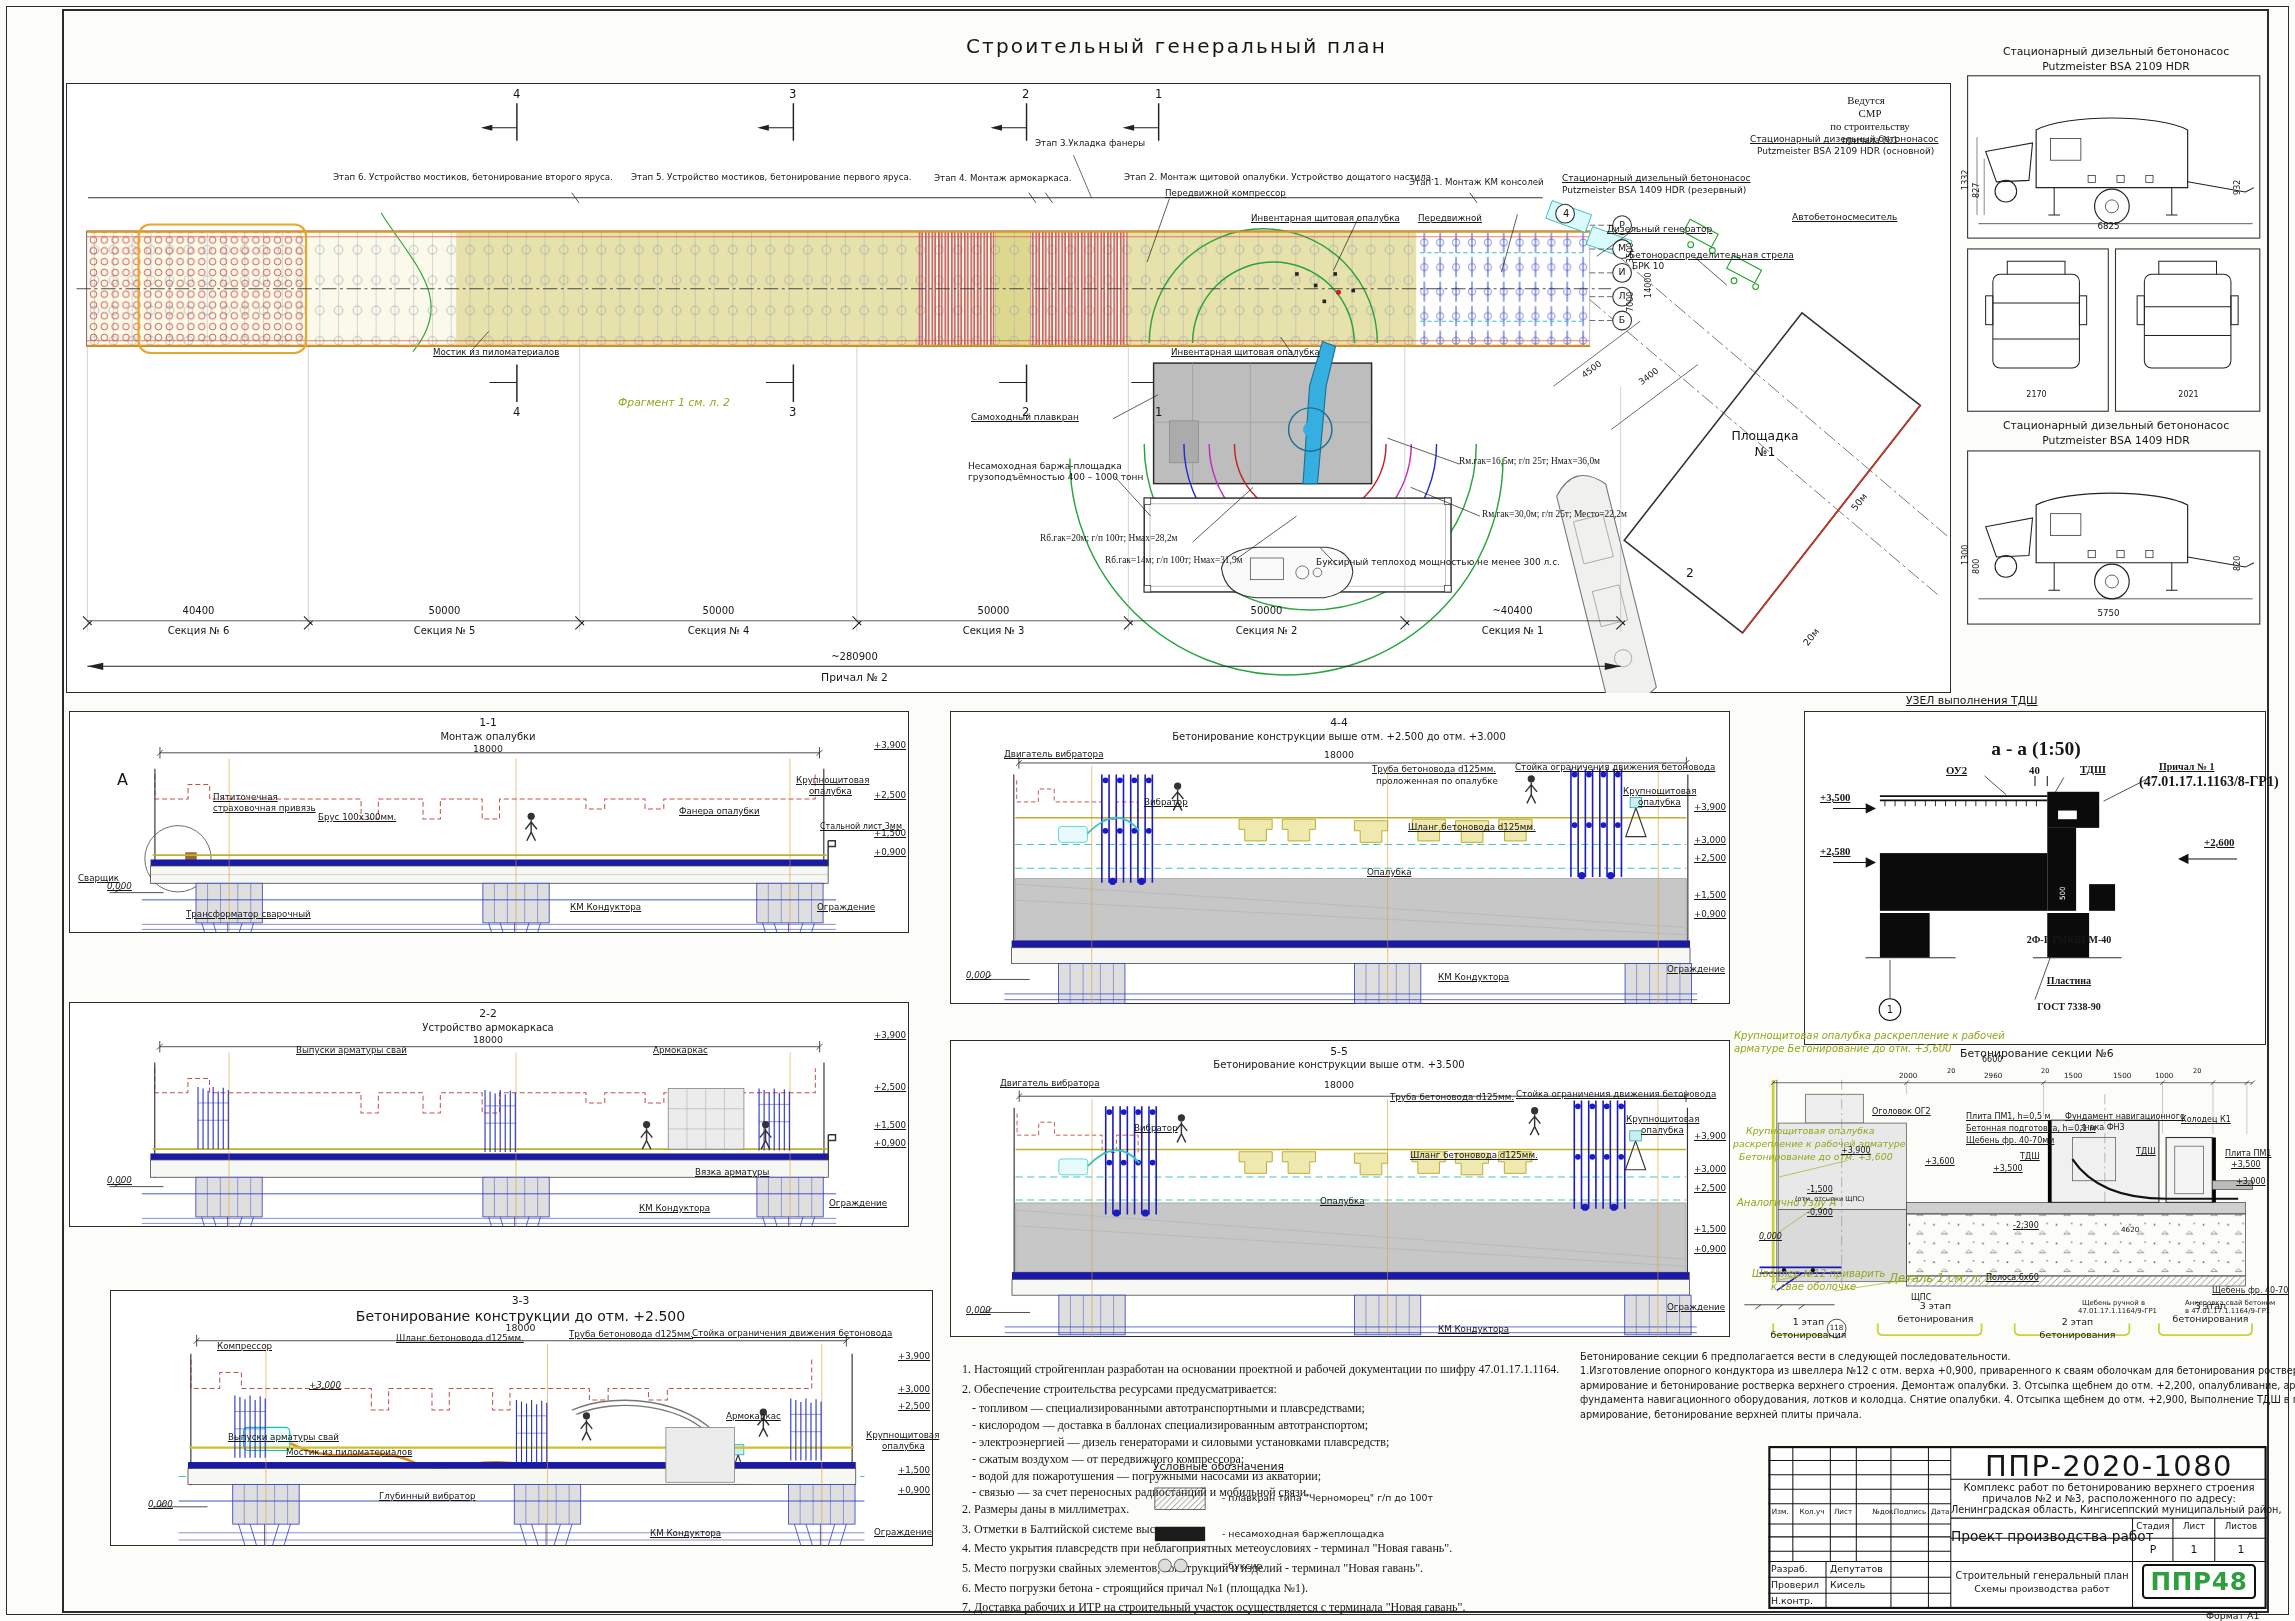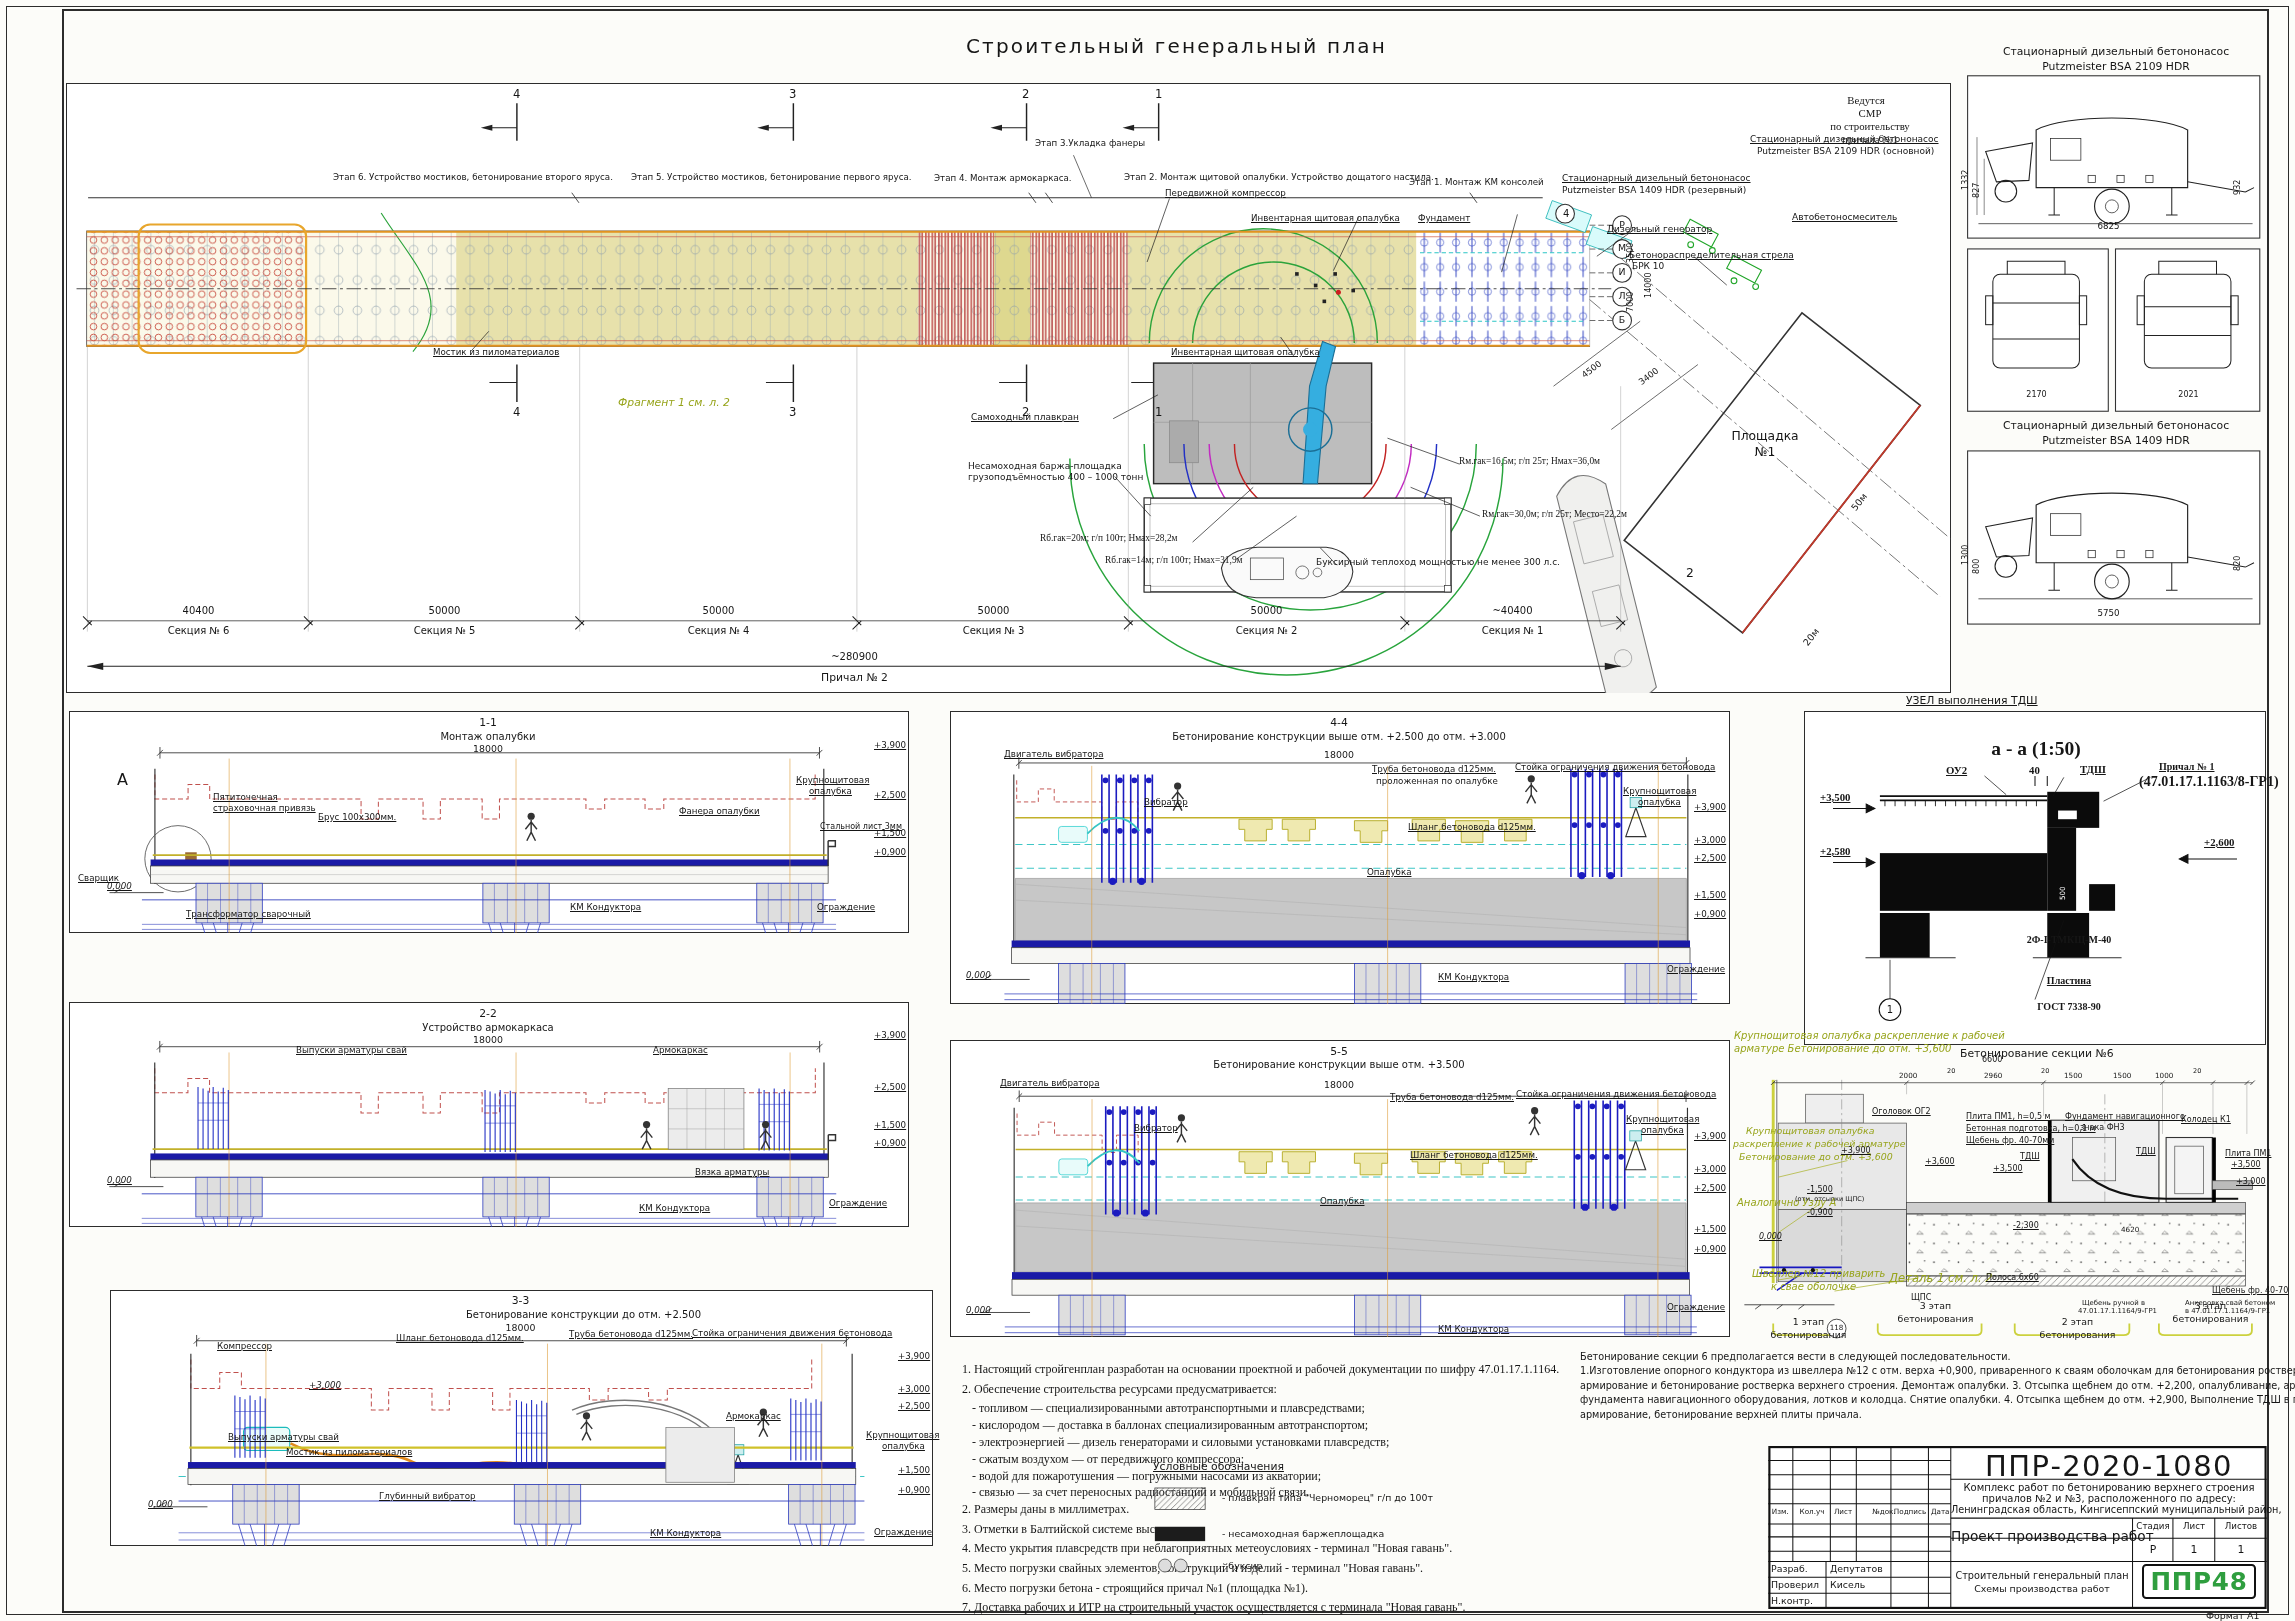--- a/index.html
+++ b/index.html
@@ -222,21 +222,21 @@
 <div class="lbl" style="left:789px;top:88px;font-size:11.6px">3</div>
 <div class="lbl" style="left:1022px;top:88px;font-size:11.6px">2</div>
 <div class="lbl" style="left:1155px;top:88px;font-size:11.6px">1</div>
 <div class="lbl" style="left:513px;top:406px;font-size:11.6px">4</div>
 <div class="lbl" style="left:789px;top:406px;font-size:11.6px">3</div>
 <div class="lbl" style="left:1022px;top:406px;font-size:11.6px">2</div>
 <div class="lbl" style="left:1155px;top:406px;font-size:11.6px">1</div>
 
 <div class="lbl u" style="left:1165px;top:189px;font-size:8.7px">Передвижной компрессор</div>
 <div class="lbl u" style="left:1251px;top:214px;font-size:8.7px">Инвентарная щитовая опалубка</div>
-<div class="lbl u" style="left:1418px;top:214px;font-size:8.7px">Фундамент</div>
+<div class="lbl u" style="left:1418px;top:214px;font-size:8.7px">Передвижной</div>
 <div class="lbl u" style="left:1171px;top:348px;font-size:8.7px">Инвентарная щитовая опалубка</div>
 <div class="lbl u" style="left:433px;top:348px;font-size:8.7px">Мостик из пиломатериалов</div>
 <div class="lbl g" style="left:618px;top:397px;font-size:10.8px">Фрагмент 1 см. л. 2</div>
 <div class="lbl srf c" style="left:1794px;top:94px;width:144px;font-size:10.8px">Ведутся</div>
 <div class="lbl srf c" style="left:1798px;top:107px;width:144px;font-size:10.8px">СМР</div>
 <div class="lbl srf c" style="left:1798px;top:120px;width:144px;font-size:10.8px">по строительству</div>
 <div class="lbl srf c" style="left:1798px;top:133px;width:144px;font-size:10.8px">причала №1</div>
 <div class="lbl u" style="left:1562px;top:173px;font-size:9px">Стационарный дизельный бетононасос</div>
 <div class="lbl" style="left:1562px;top:185px;font-size:9px">Putzmeister BSA 1409 HDR (резервный)</div>
 <div class="lbl u" style="left:1750px;top:134px;font-size:9px">Стационарный дизельный бетононасос</div>
@@ -404,21 +404,21 @@
 <div class="lbl u" style="left:829px;top:1199px;font-size:8.7px">Ограждение</div>
 <div class="lbl u" style="left:874px;top:1031px;font-size:8.7px">+3,900</div>
 <div class="lbl u" style="left:874px;top:1083px;font-size:8.7px">+2,500</div>
 <div class="lbl u" style="left:874px;top:1121px;font-size:8.7px">+1,500</div>
 <div class="lbl u" style="left:874px;top:1139px;font-size:8.7px">+0,900</div>
 <div class="lbl u" style="left:107px;top:1176px;font-size:8.7px;font-style:italic">0,000</div>
 
 
 <div class="b" style="left:110px;top:1290px;width:823px;height:256px;border-width:1.1px"></div>
 <div class="lbl c" style="left:110px;top:1295px;width:821px;font-size:10.8px">3-3</div>
-<div class="lbl c" style="left:110px;top:1309px;width:947px;font-size:10px">Бетонирование конструкции до отм. +2.500</div>
+<div class="lbl c" style="left:110px;top:1309px;width:821px;font-size:14px">Бетонирование конструкции до отм. +2.500</div>
 <div class="lbl c" style="left:110px;top:1323px;width:821px;font-size:9.4px">18000</div>
 <svg class="d" style="left:110px;top:1290px" width="823" height="256" viewBox="0 0 1140 354">
 <path d="M120 70H1020M120 62v16M1020 62v16M116 74l8-8M1016 74l8-8" stroke="#333" stroke-width="1.2"></path>
 <path d="M112 96v40h40v-22h30v22h180v30h24v-30h60v30h24v-30h60v30h24v-30h110v16h26v-16h56v16h26v-16h200v-40" stroke="#c0504d" stroke-width="1.4" stroke-dasharray="7 4" fill="none"></path>
 <path d="M112 88V270M1028 88V270" stroke="#333" stroke-width="1.6"></path>
 <rect x="185" y="190" width="64" height="32" rx="6" fill="#eafcfa" stroke="#1cbcbc" stroke-width="1.6"></rect>
 <path d="M250 212C320 248 360 210 420 238C460 258 500 232 560 240C580 244 575 280 570 300" stroke="#e08a1e" stroke-width="3.5" fill="none"></path>
 <path d="M640 166C700 140 800 150 845 205M646 172C704 148 796 158 838 208" stroke="#777" stroke-width="2" fill="none"></path>
 <use href="#tri" x="870" y="228"></use>
 <path d="M110 218H1030" stroke="#cfc12a" stroke-width="3"></path>

